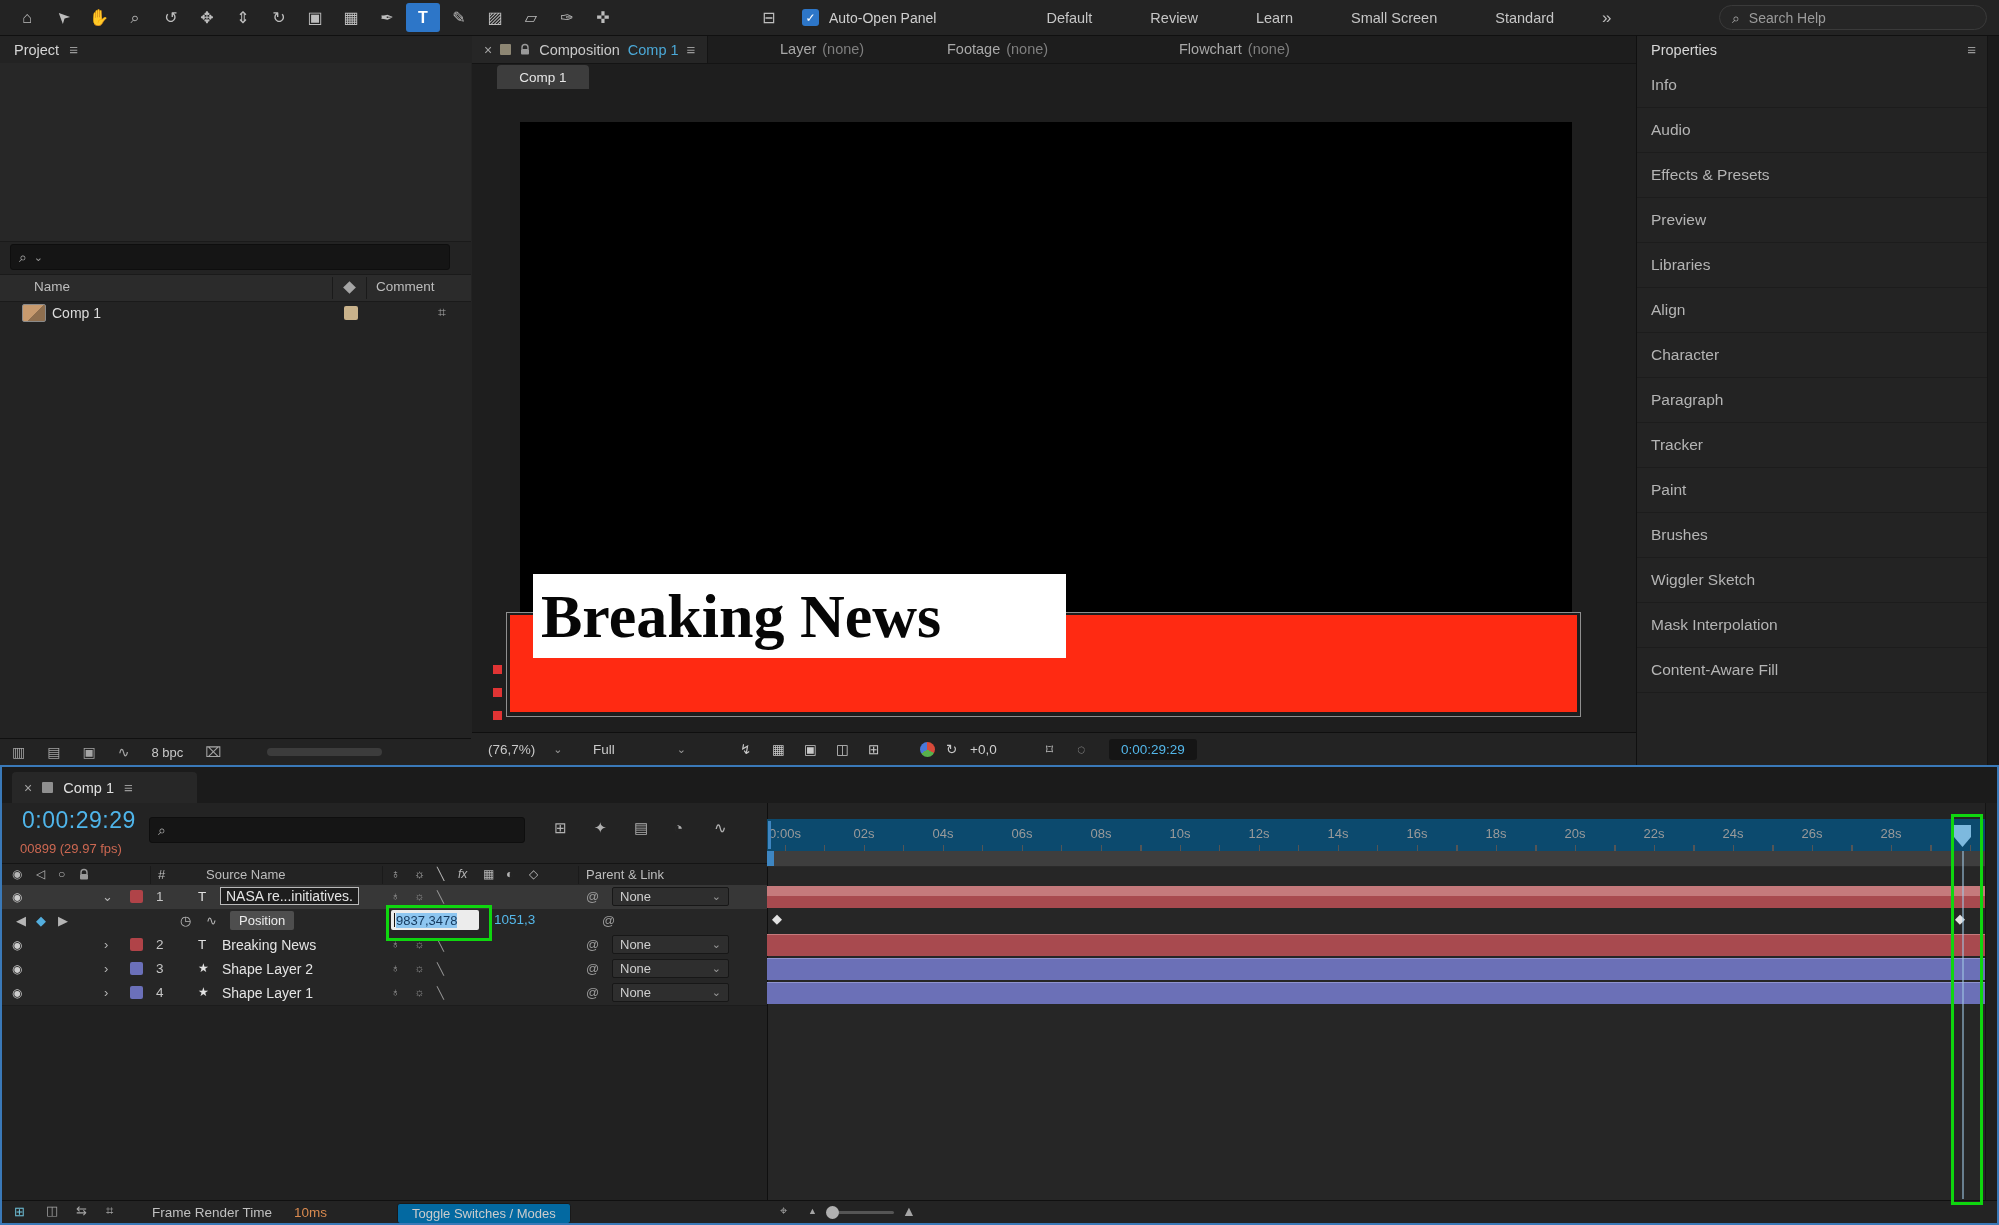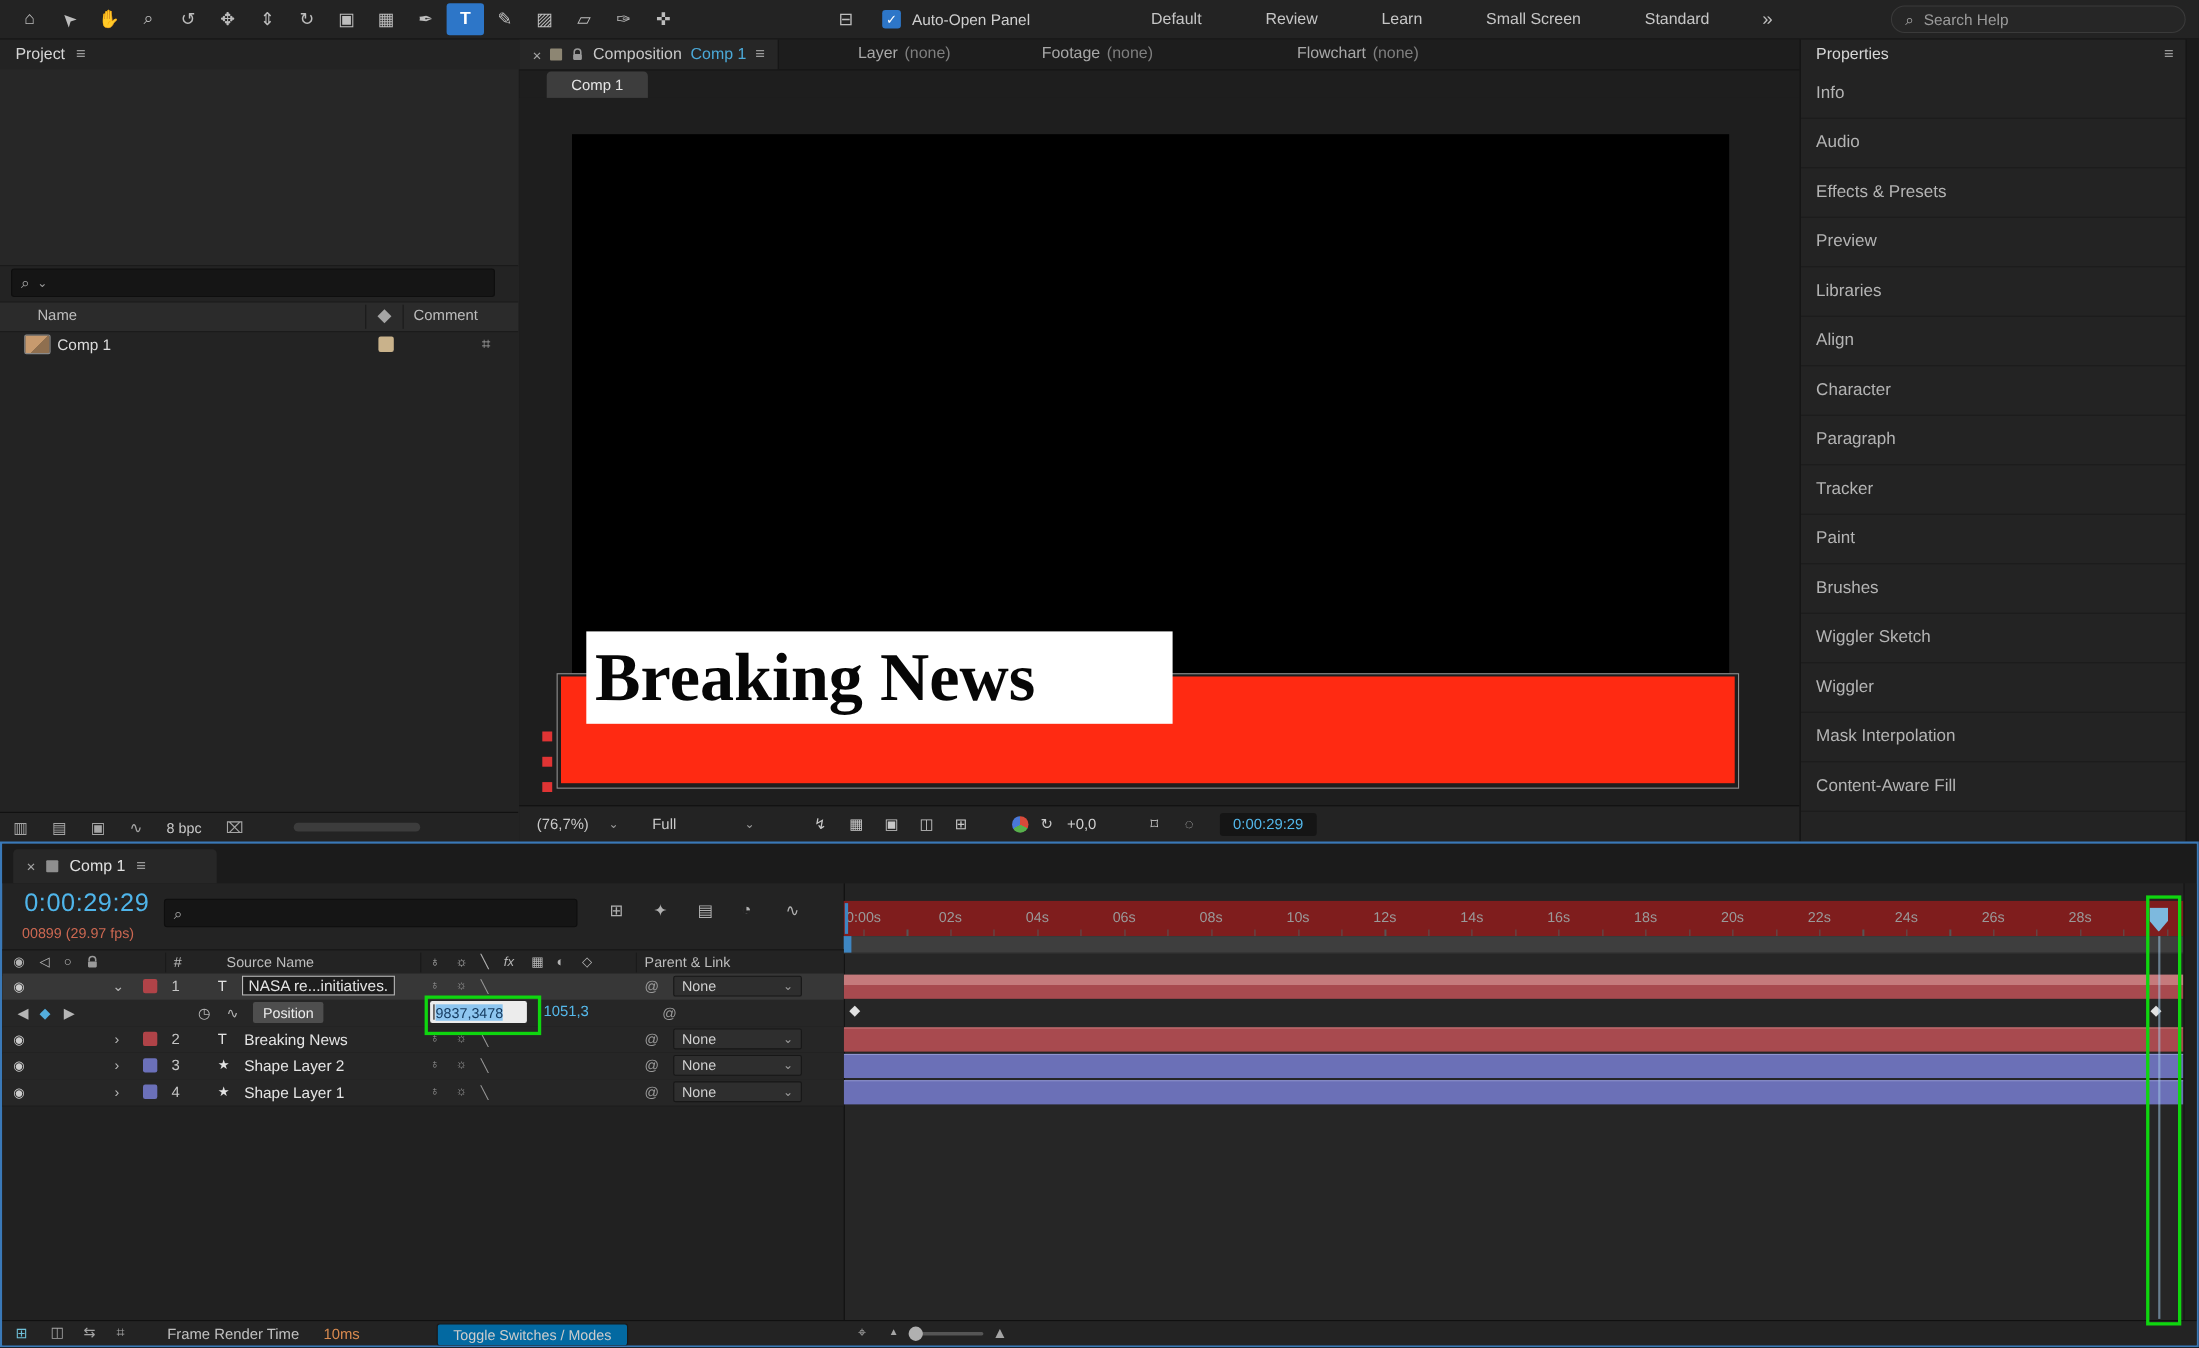--- a/index.html
+++ b/index.html
@@ -82,21 +82,21 @@
   .tl-frameinfo{left:18px;top:74px;font-size:13px;color:#cd6852;}
   .tl-search{left:147px;top:50px;width:376px;height:26px;}
   .tl-bandicon{top:52px;font-size:15px;color:#b0b0b0;}
   .tl-header{left:0;top:96px;width:765px;height:22px;background:#232323;border-top:1px solid #141414;
              border-bottom:1px solid #141414;font-size:13px;color:#bdbdbd;}
   .hic{position:absolute;top:3px;font-size:12px;color:#b5b5b5;}
   .vline{position:absolute;width:1px;background:#1a1a1a;top:2px;bottom:2px;}
   .tl-leftbg{left:0;top:118px;width:765px;height:315px;background:#212121;}
   .tl-trackbg{left:765px;top:99px;width:1218px;height:334px;background:#262626;}
   .tl-divider{left:765px;top:36px;width:1px;height:397px;background:#0f0f0f;}
-  .ruler{left:765px;top:52px;width:1218px;height:32px;background:#7f1d1d;border-bottom:1px solid #1a1a1a;overflow:hidden;}
+  .ruler{left:765px;top:52px;width:1218px;height:32px;background:#0c4a6e;border-bottom:1px solid #1a1a1a;overflow:hidden;}
   .rlabel{position:absolute;top:7px;width:60px;text-align:center;font-size:13px;color:#9a9a9a;}
   .ticks{position:absolute;left:0;bottom:0;width:100%;height:6px;
          background:repeating-linear-gradient(90deg,#555 0 1px,transparent 1px 39.5px);background-position:18px 0;}
   .workbar{left:765px;top:84px;width:1218px;height:15px;background:#3e3e3e;border-bottom:1px solid #2a2a2a;}
   .bluecap{position:absolute;left:0;top:0;width:7px;height:15px;background:#3e86c2;}
   .tl-row{left:0;width:765px;height:24px;border-bottom:1px solid #1c1c1c;background:#262626;}
   .row-sel{background:#373737;}
   .row-prop{background:#262626;}
   .eye{position:absolute;left:10px;top:5px;font-size:12px;color:#cdcdcd;}
   .chev{position:absolute;top:4px;font-size:13px;color:#b5b5b5;}
@@ -281,21 +281,20 @@
     <div class="prop-row">Effects &amp; Presets</div>
     <div class="prop-row">Preview</div>
     <div class="prop-row">Libraries</div>
     <div class="prop-row">Align</div>
     <div class="prop-row">Character</div>
     <div class="prop-row">Paragraph</div>
     <div class="prop-row">Tracker</div>
     <div class="prop-row">Paint</div>
     <div class="prop-row">Brushes</div>
     <div class="prop-row">Wiggler Sketch</div>
-    <div class="prop-row">Wiggler</div>
     <div class="prop-row">Mask Interpolation</div>
     <div class="prop-row">Content-Aware Fill</div>
     <div class="props-scroll"></div>
   </div>
 
   <div class="tl ab">
     <div class="tl-tabrow ab">
       <div class="tl-tab">
         <span class="icg">×</span>
         <span class="graysq" style="background:#8f8f8f"></span>

